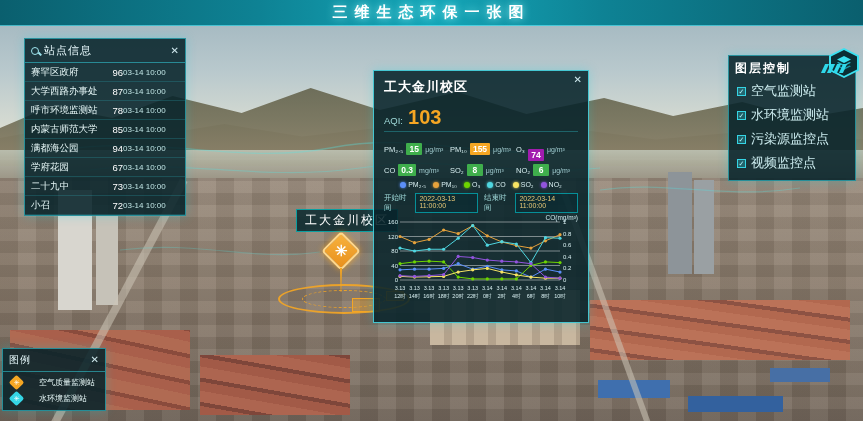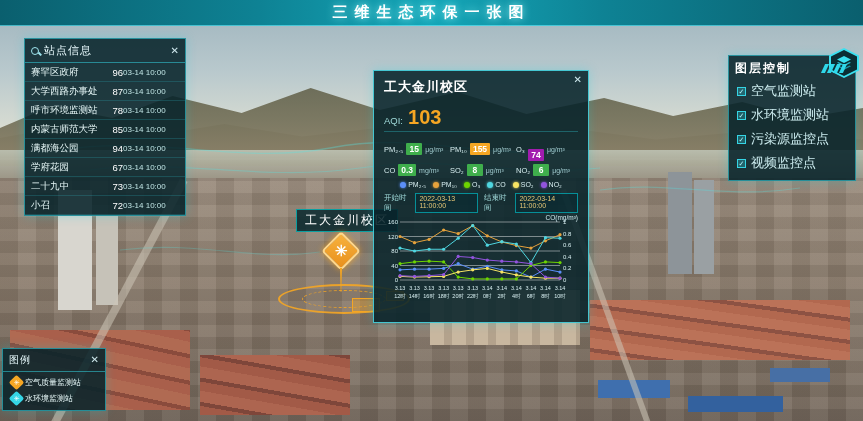--- a/index.html
+++ b/index.html
@@ -81,21 +81,21 @@
     clip-path:polygon(50% 0,100% 25%,100% 75%,50% 100%,0 75%,0 25%); background:#3ae0f0;
     display:flex; align-items:center; justify-content:center; }
   .hexin { width:26px; height:26px; clip-path:polygon(50% 0,100% 25%,100% 75%,50% 100%,0 75%,0 25%);
     background:#0b2e34; display:flex; align-items:center; justify-content:center; }
   .layer-item { display:flex; align-items:center; gap:5px; padding:3px 8px; cursor:pointer; }
   .chk { width:9px; height:9px; border:1px solid #35d5e5; background:rgba(53,213,229,.3);
     color:#aef7ff; font-size:7px; line-height:8px; text-align:center; }
   .layer-label { font-size:13px; color:#cfeff2; }
   
   #legend-panel { left:2px; top:348px; width:104px; padding-bottom:6px; }
-  .lg-item { display:flex; align-items:center; gap:3px; padding:5px 8px 0; }
+  .lg-item { display:flex; align-items:center; gap:17px; padding:5px 8px 0; }
   .dia { width:11px; height:11px; transform:rotate(45deg); display:flex; align-items:center; justify-content:center; border-radius:2px; }
   .dia span { transform:rotate(-45deg); color:#fff; font-size:7px; line-height:1; }
   .lg-label { font-size:8px; color:#e6f7f7; }
   
   #marker { position:absolute; z-index:5; }
   #marker-label { position:absolute; left:296px; top:209px; padding:2px 8px;
     background:rgba(8,40,46,.85); border:1px solid rgba(0,230,230,.6);
     color:#fff; font-size:12px; letter-spacing:2px; white-space:nowrap; }
   #marker-pin { position:absolute; left:327px; top:237px; width:28px; height:28px;
     transform:rotate(45deg); background:linear-gradient(135deg,#f7b23e,#e8901d);

